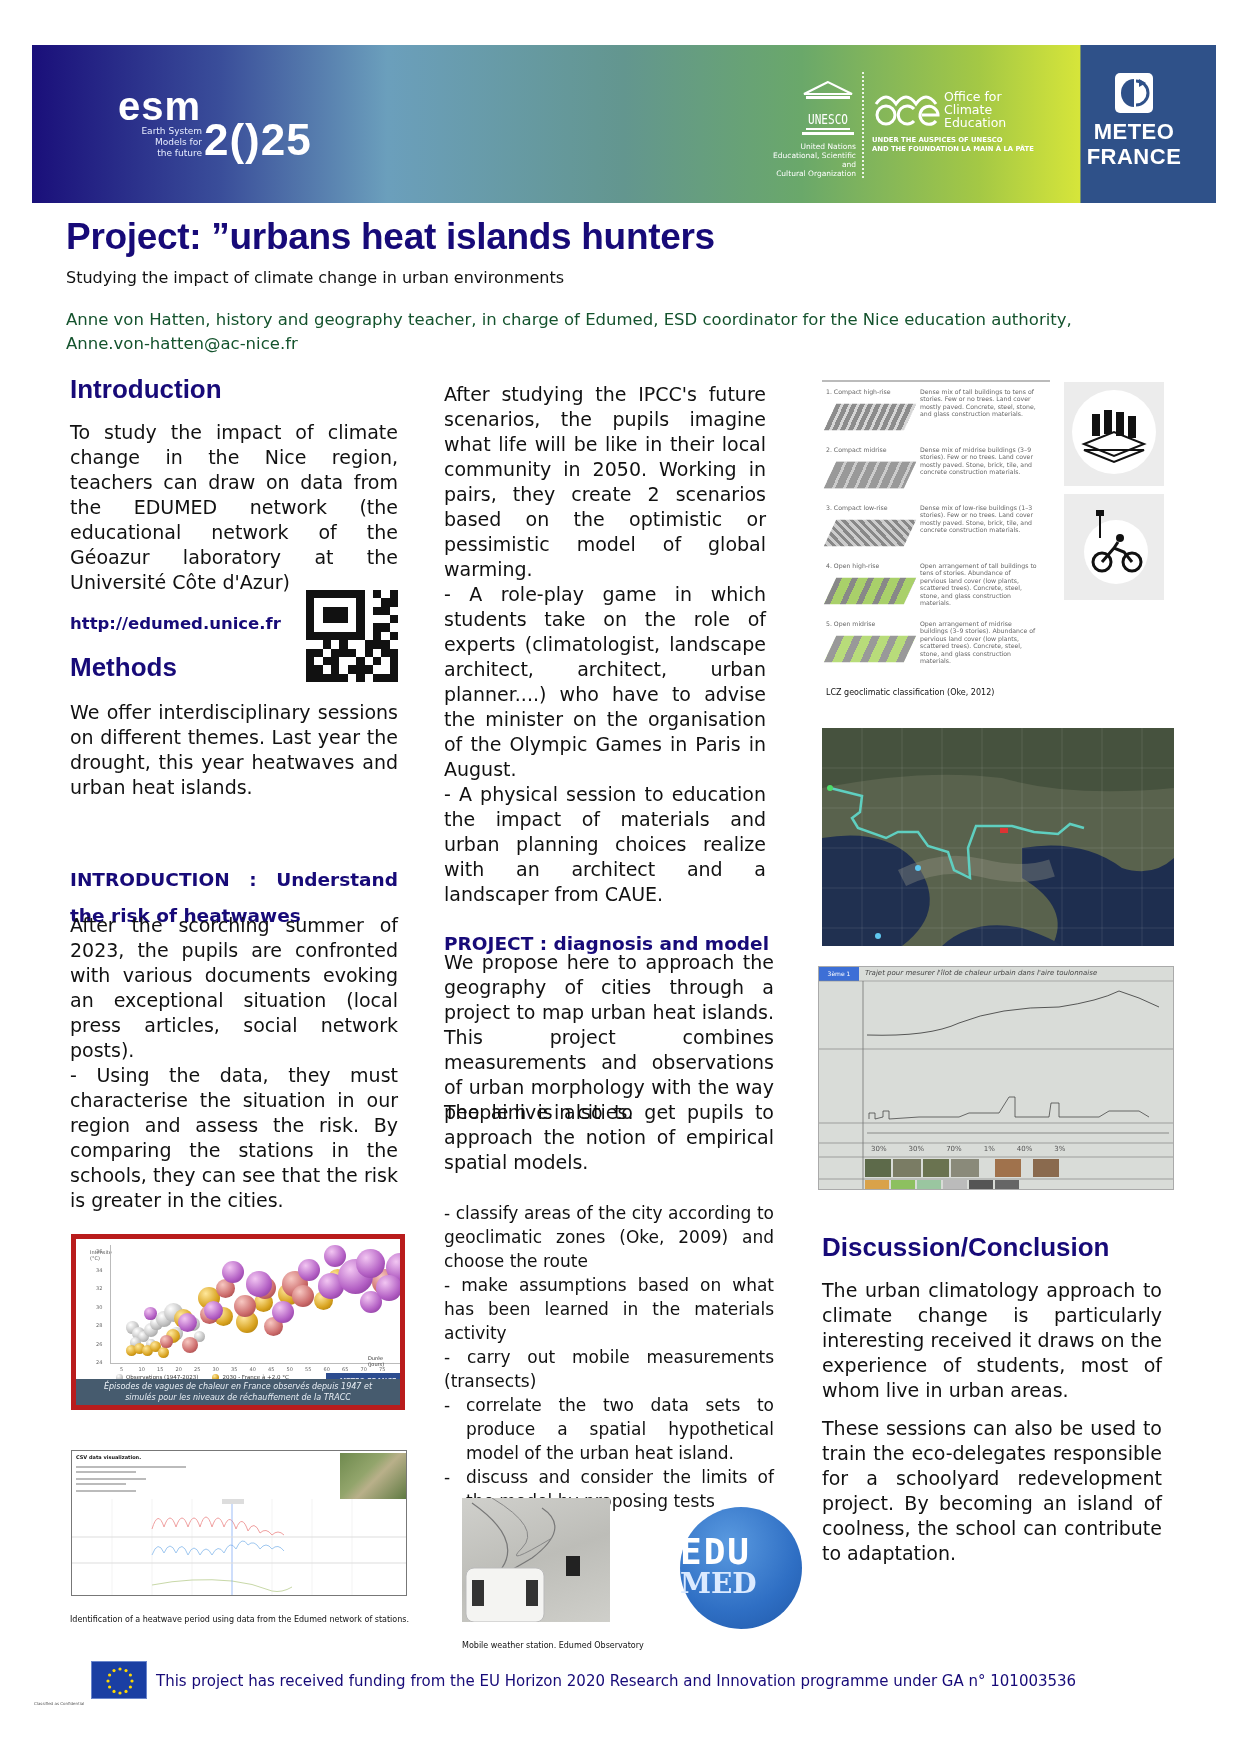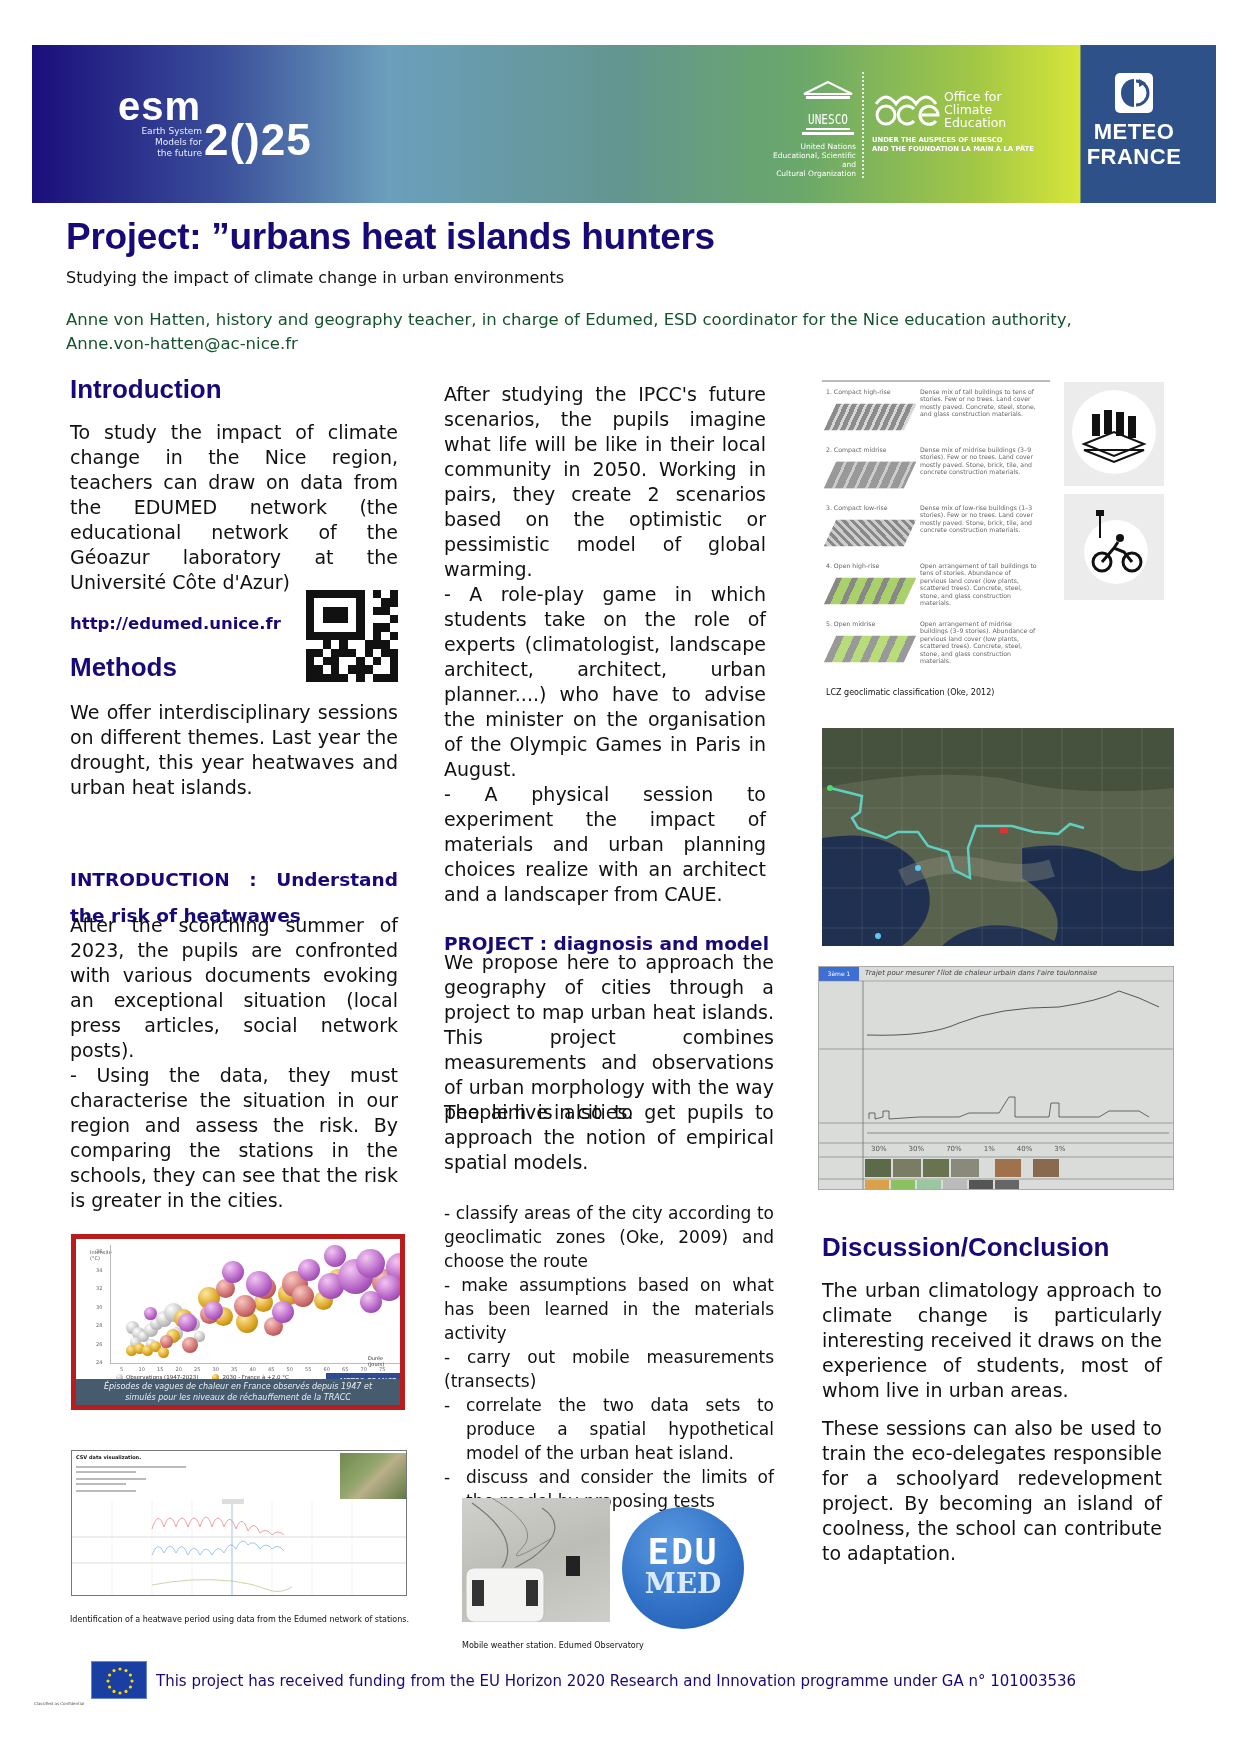--- a/index.html
+++ b/index.html
@@ -396,21 +396,21 @@
     <rect x="150" y="0" width="22" height="5" fill="#ddd"></rect>
     <line x1="160" y1="5" x2="160" y2="96" stroke="#6aa0ff" stroke-width="0.6"></line>
     <line x1="0" y1="38" x2="336" y2="38" stroke="#ddd"></line>
       <line x1="0" y1="64" x2="336" y2="64" stroke="#ddd"></line>
   </svg>
 </div>
 <div class="abs cap" style="left:70px;top:1615px;">Identification of a heatwave period using data from the Edumed network of stations.</div>
 
 <div class="col j" style="left:444px;top:382px;width:322px;">After studying the IPCC's future scenarios, the pupils imagine what life will be like in their local community in 2050. Working in pairs, they create 2 scenarios based on the optimistic or pessimistic model of global warming.</div>
 <div class="col j" style="left:444px;top:582px;width:322px;">- A role-play game in which students take on the role of experts (climatologist, landscape architect, architect, urban planner....) who have to advise the minister on the organisation of the Olympic Games in Paris in August.</div>
-<div class="col j" style="left:444px;top:782px;width:322px;">- A physical session to experiment the impact of materials and urban planning choices realize with an architect and a landscaper from CAUE.</div>
+<div class="col j" style="left:444px;top:782px;width:322px;">- A physical session to education the impact of materials and urban planning choices realize with an architect and a landscaper from CAUE.</div>
 
 <div class="col subhead" style="left:444px;top:926px;width:330px;">PROJECT : diagnosis and model</div>
 <div class="col j" style="left:444px;top:950px;width:330px;">We propose here to approach the geography of cities through a project to map urban heat islands. This project combines measurements and observations of urban morphology with the way people live in cities.</div>
 <div class="col j" style="left:444px;top:1100px;width:330px;">The aim is also to get pupils to approach the  notion of empirical spatial models.</div>
 
 <div class="col j" style="left:444px;top:1201px;width:330px;font-size:17px;line-height:24px;">
   <div>- classify areas of the city according to geoclimatic zones (Oke, 2009) and choose the route</div>
   <div>- make assumptions based on what has been learned in the materials activity</div>
   <div>- carry out mobile measurements (transects)</div>
   <div style="display:flex;">
@@ -427,21 +427,21 @@
   <svg width="148" height="124" viewBox="0 0 148 124">
     <path d="M10 5 Q60 40 40 70 Q20 90 70 60 Q110 30 80 10" fill="none" stroke="#777" stroke-width="1.2"></path>
     <path d="M30 0 Q80 30 60 50 Q40 70 90 40" fill="none" stroke="#888" stroke-width="1"></path>
     <rect x="4" y="70" width="78" height="54" rx="8" fill="#f4f4f2" stroke="#bbb"></rect>
     <rect x="10" y="82" width="12" height="26" fill="#333"></rect>
     <rect x="64" y="82" width="12" height="26" fill="#333"></rect>
     <rect x="104" y="58" width="14" height="20" fill="#222"></rect>
   </svg>
 </div>
 
-<div class="abs" style="left:622px;top:1507px;width:122px;height:122px;border-radius:50%;background:radial-gradient(circle at 40% 30%,#5a9ae0,#2f6fc4 60%,#1f58a8);text-align:center;color:#fff;">
+<div class="abs" style="left:680px;top:1507px;width:122px;height:122px;border-radius:50%;background:radial-gradient(circle at 40% 30%,#5a9ae0,#2f6fc4 60%,#1f58a8);text-align:left;color:#fff;">
   <div style="margin-top:28px;font-family:'DejaVu Sans Mono',monospace;font-weight:bold;font-size:36px;line-height:34px;letter-spacing:2px;">EDU</div>
   <div style="font-family:'DejaVu Serif',serif;font-weight:bold;font-size:28px;line-height:30px;color:#dbeaff;">MED</div>
 </div>
 <div class="abs cap" style="left:462px;top:1641px;">Mobile weather station. Edumed Observatory</div>
 
 <div class="abs lcz" style="left:822px;top:380px;width:228px;height:292px;" id="lcz">
     <div class="lcz-row" style="top: 6px; height: 56px;">
       <div class="lcz-name">1. Compact high-rise</div>
       <div class="lcz-desc">Dense mix of tall buildings to tens of stories. Few or no trees. Land cover mostly paved. Concrete, steel, stone, and glass construction materials.</div>
       <div class="lcz-pic" style="background: repeating-linear-gradient(90deg, rgb(140, 140, 140) 0px, rgb(140, 140, 140) 5px, rgb(214, 214, 214) 5px, rgb(214, 214, 214) 8px); transform: skewX(-25deg) scaleY(0.7);"></div>

